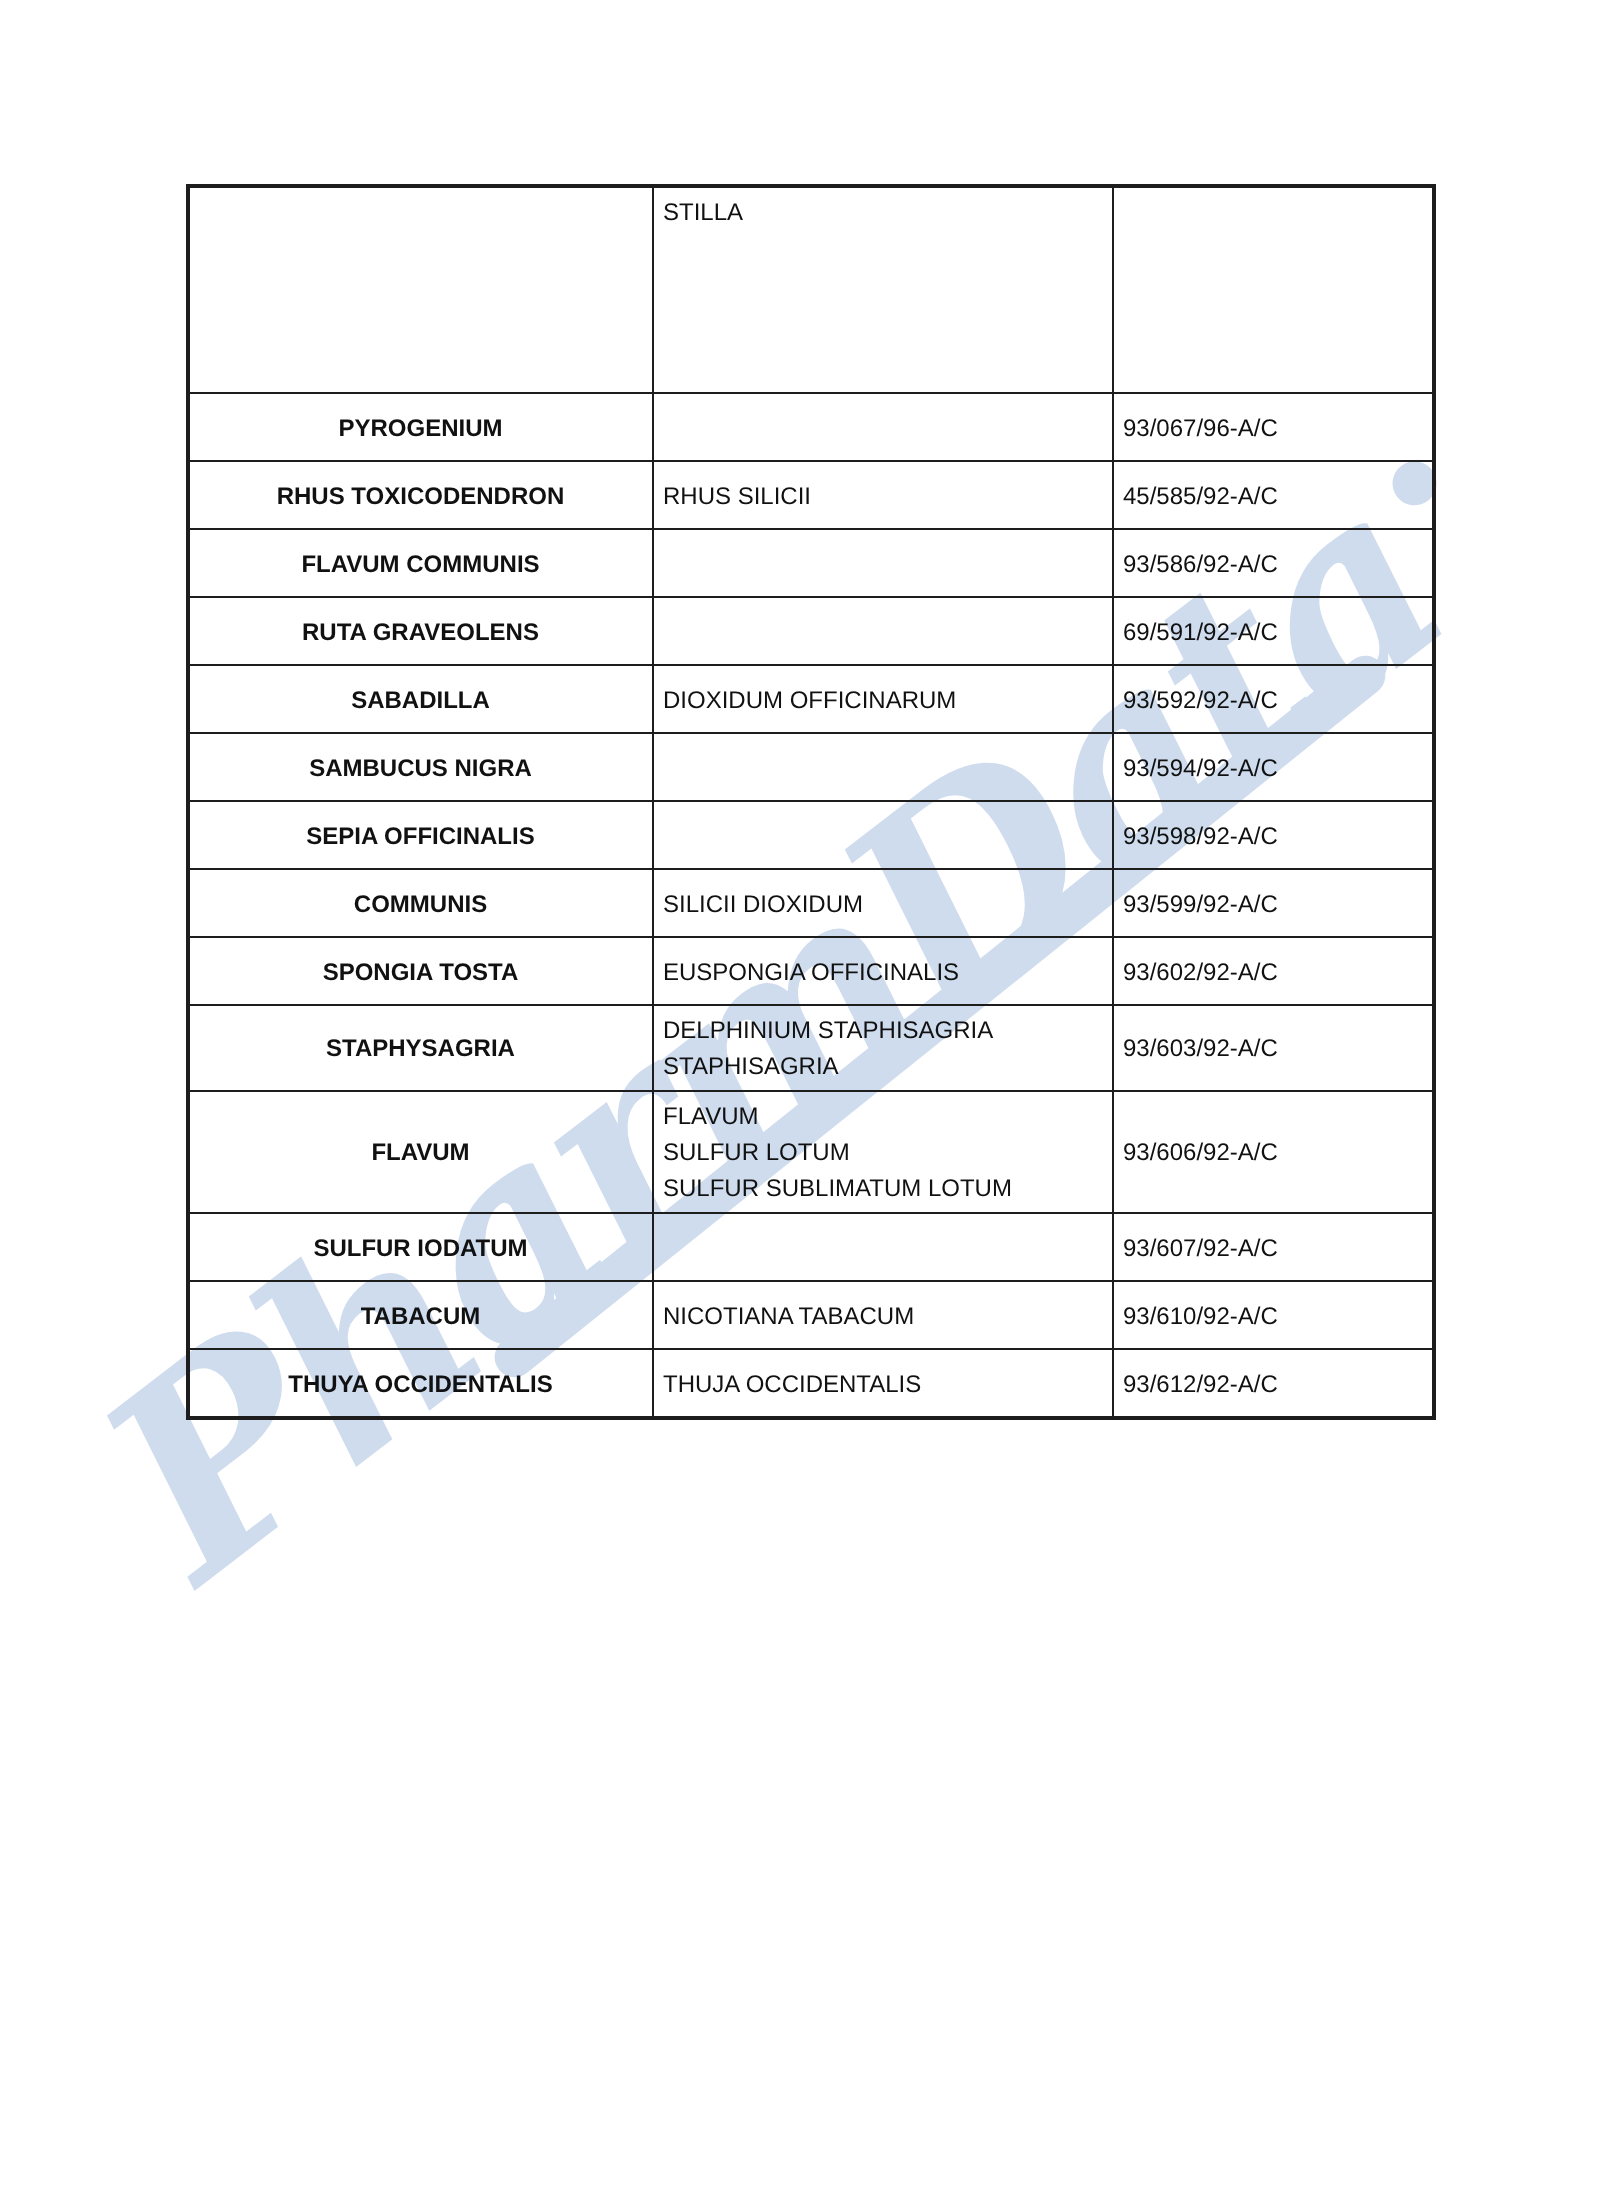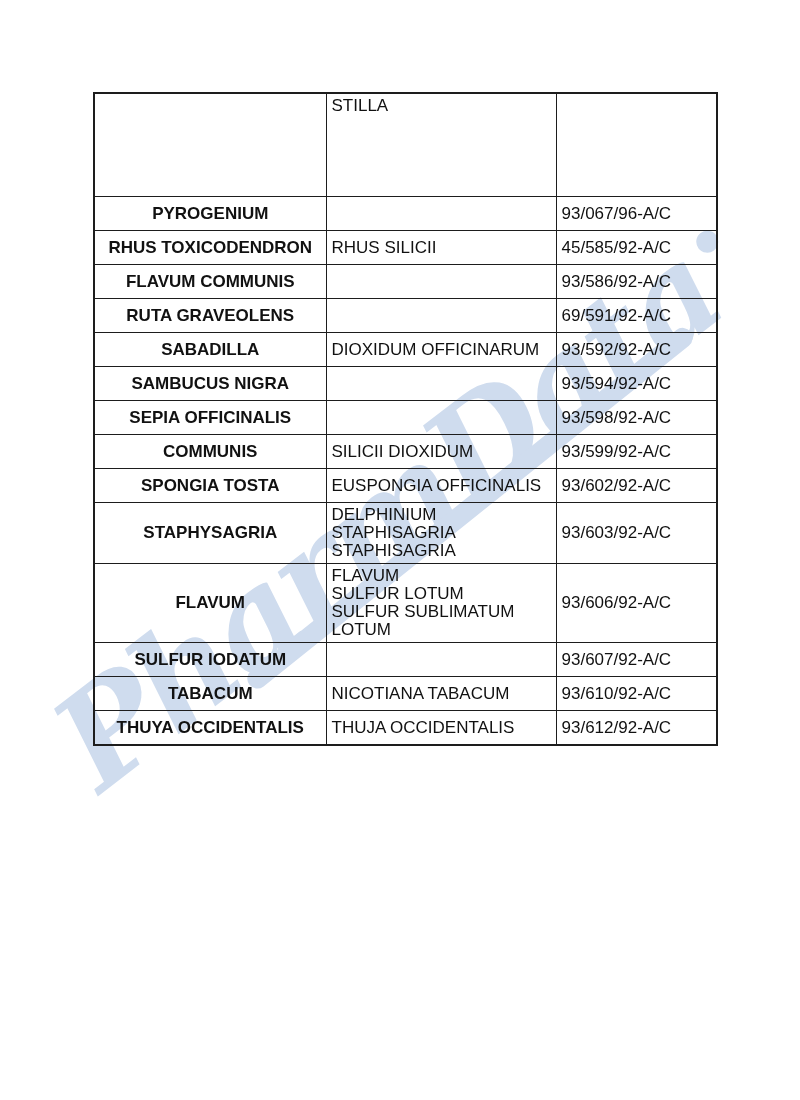--- a/index.html
+++ b/index.html
@@ -63,21 +63,21 @@
     width: 623px;
     border-collapse: collapse;
     table-layout: fixed;
     z-index: 2;
     background: transparent;
     border: 2px solid #1d1d1d;
   }
   table.data-table td {
     border: 1.5px solid #1d1d1d;
     padding: 3px 5px 3px 5px;
-    font-size: 17px;
+    font-size: 12px;
     line-height: 18px;
     color: #111111;
     vertical-align: middle;
     height: 27px;
     overflow: hidden;
     background: transparent;
     margin-top: 32px;
   }
   td.col-name { font-weight: 700; text-align: center; }
   td.col-syn  { font-weight: 400; }

